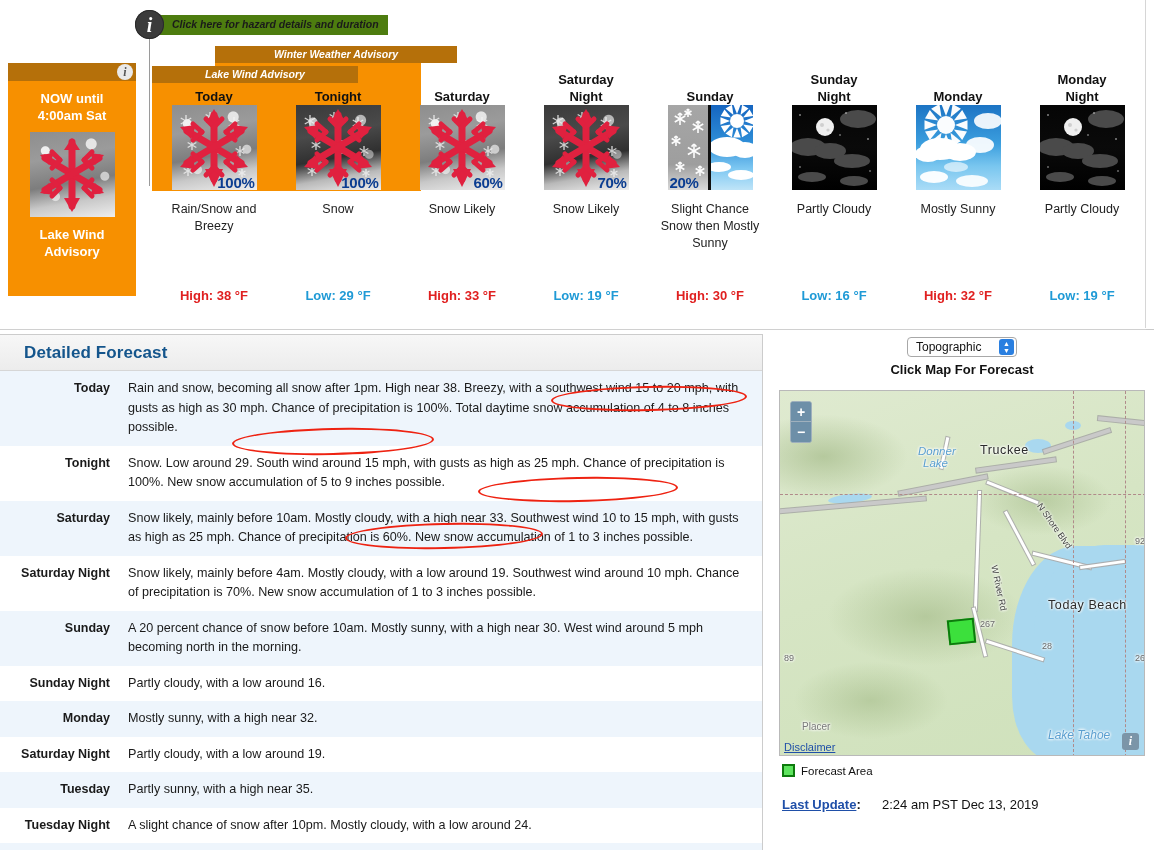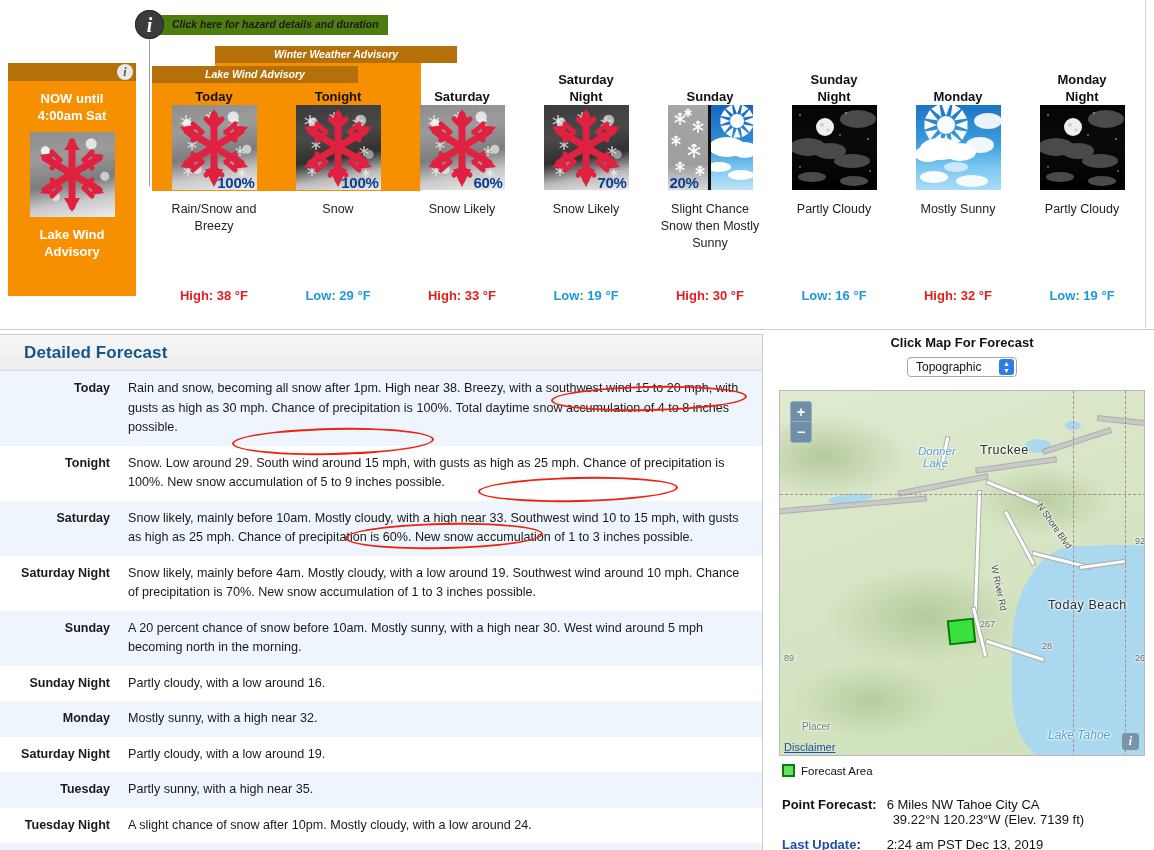--- a/index.html
+++ b/index.html
@@ -1036,30 +1036,30 @@
           <div class="df-text">A slight chance of snow after 10pm. Mostly cloudy, with a low around 24.</div>
         </div>
         <div class="df-row">
           <div class="df-name">Wednesday</div>
           <div class="df-text">A chance of snow. Mostly cloudy, with a high near 37.</div>
         </div>
       </div>
   </div>
 
   <div id="mapcol">
-    <div id="map-click-label">Click Map For Forecast</div>
     <div id="map-select-wrap">
       <span id="select-box">
         <select class="mac-select" id="map-type-select"><option value="Topographic">Topographic</option></select>
         <span id="select-stepper">
           <span>▲</span>
             <span>▼</span>
         </span>
       </span>
     </div>
+    <div id="map-click-label">Click Map For Forecast</div>
 
     <div id="map-frame">
       <div class="map-terrain"></div>
 
       <div class="map-lake" id="lake-tahoe"></div>
       <div class="map-lake" id="lake-tahoe2"></div>
       <div class="map-lake" id="donner-lake"></div>
       <div class="map-lake" id="small-lake"></div>
       <div class="map-lake" id="small-lake2"></div>
 
@@ -1109,27 +1109,20 @@
       <div id="map-info-btn">i</div>
     </div>
 
     <div id="legend-row">
       <span id="legend-swatch"></span>
       <span>Forecast Area</span>
     </div>
 
     <table class="info-table">
       <tbody>
-          <tr>
-        <td class="k">Point Forecast:</td>
-        <td>
-          <div>6 Miles NW Tahoe City CA</div>
-          <div style="padding-left:6px">39.22°N 120.23°W (Elev. 7139 ft)</div>
-        </td>
-      </tr>
       <tr>
         <td class="k">
           <a class="lnk" href="#">Last Update</a><span>:</span>
         </td>
         <td>2:24 am PST Dec 13, 2019</td>
       </tr>
     </tbody>
       </table>
   </div>
 

